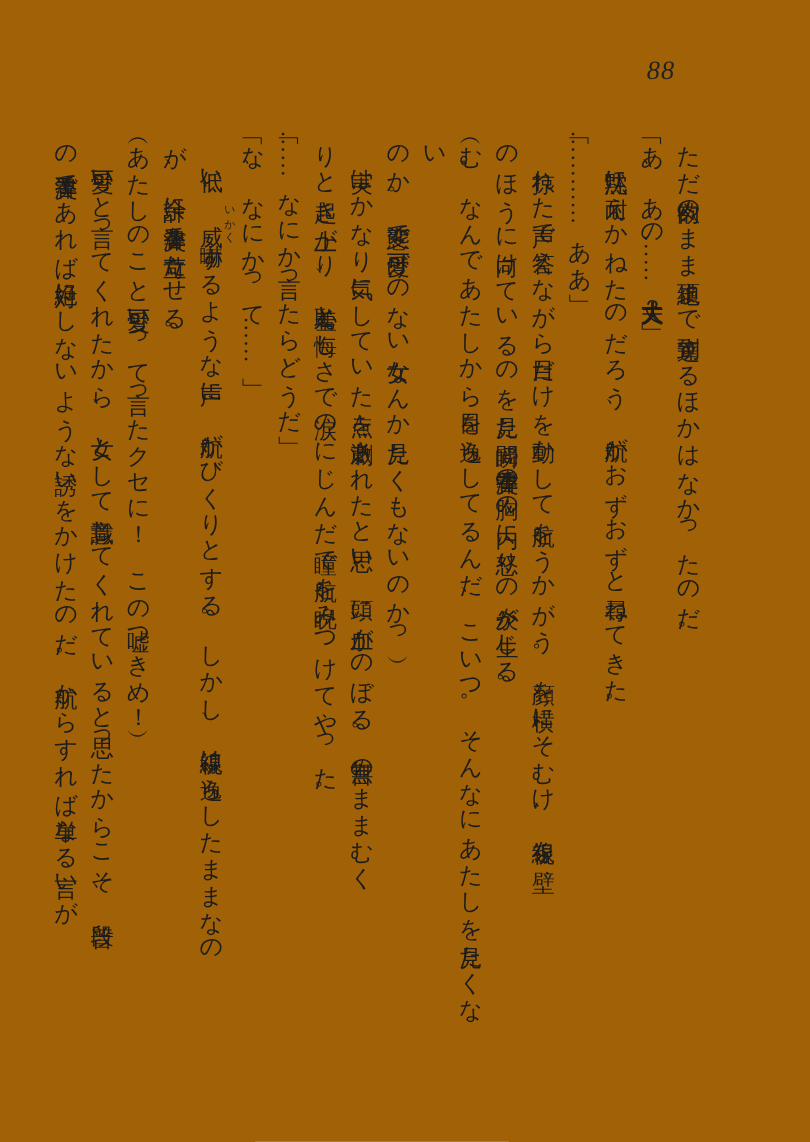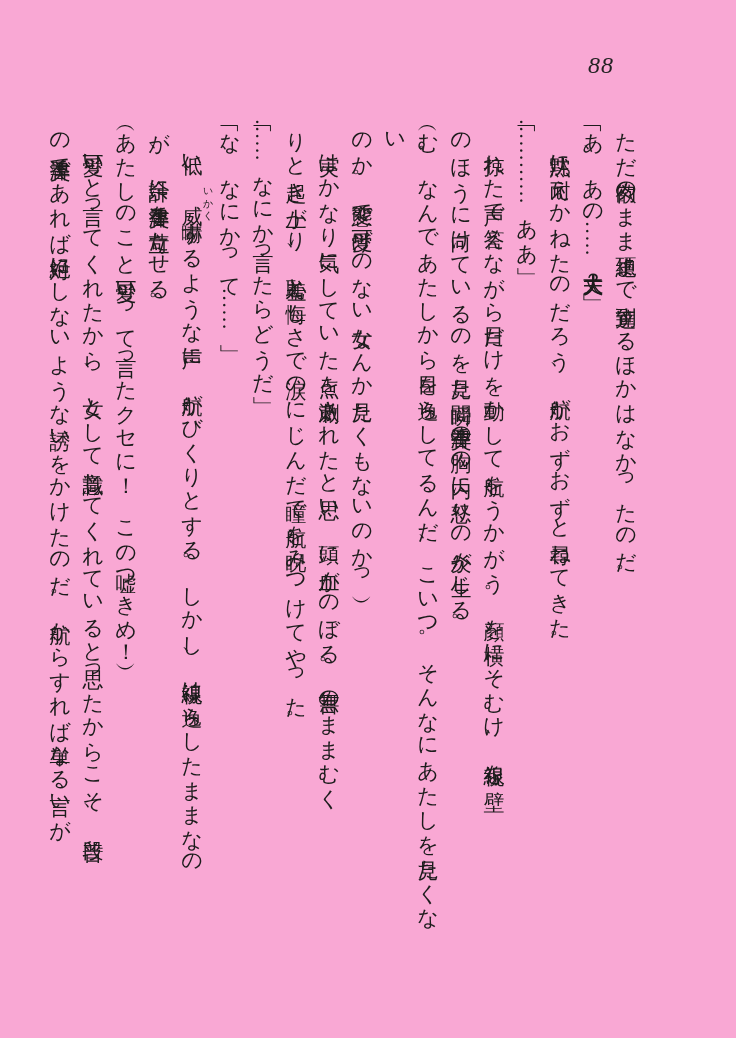--- a/index.html
+++ b/index.html
@@ -10,21 +10,21 @@
     width: 736px;
     height: 1038px;
     background: #fdfdfd;
     position: relative;
     overflow: hidden;
     font-family: "Liberation Serif", "DejaVu Serif", serif;
   }
   .page {
     position: absolute;
     inset: 0;
-    background: #f9a8d4;
+    background: #a16207;
   }
   .page-number {
     position: absolute;
     top: 52px;
     left: 588px;
     font-size: 24px;
     font-style: italic;
     color: #222;
     letter-spacing: 1px;
   }

